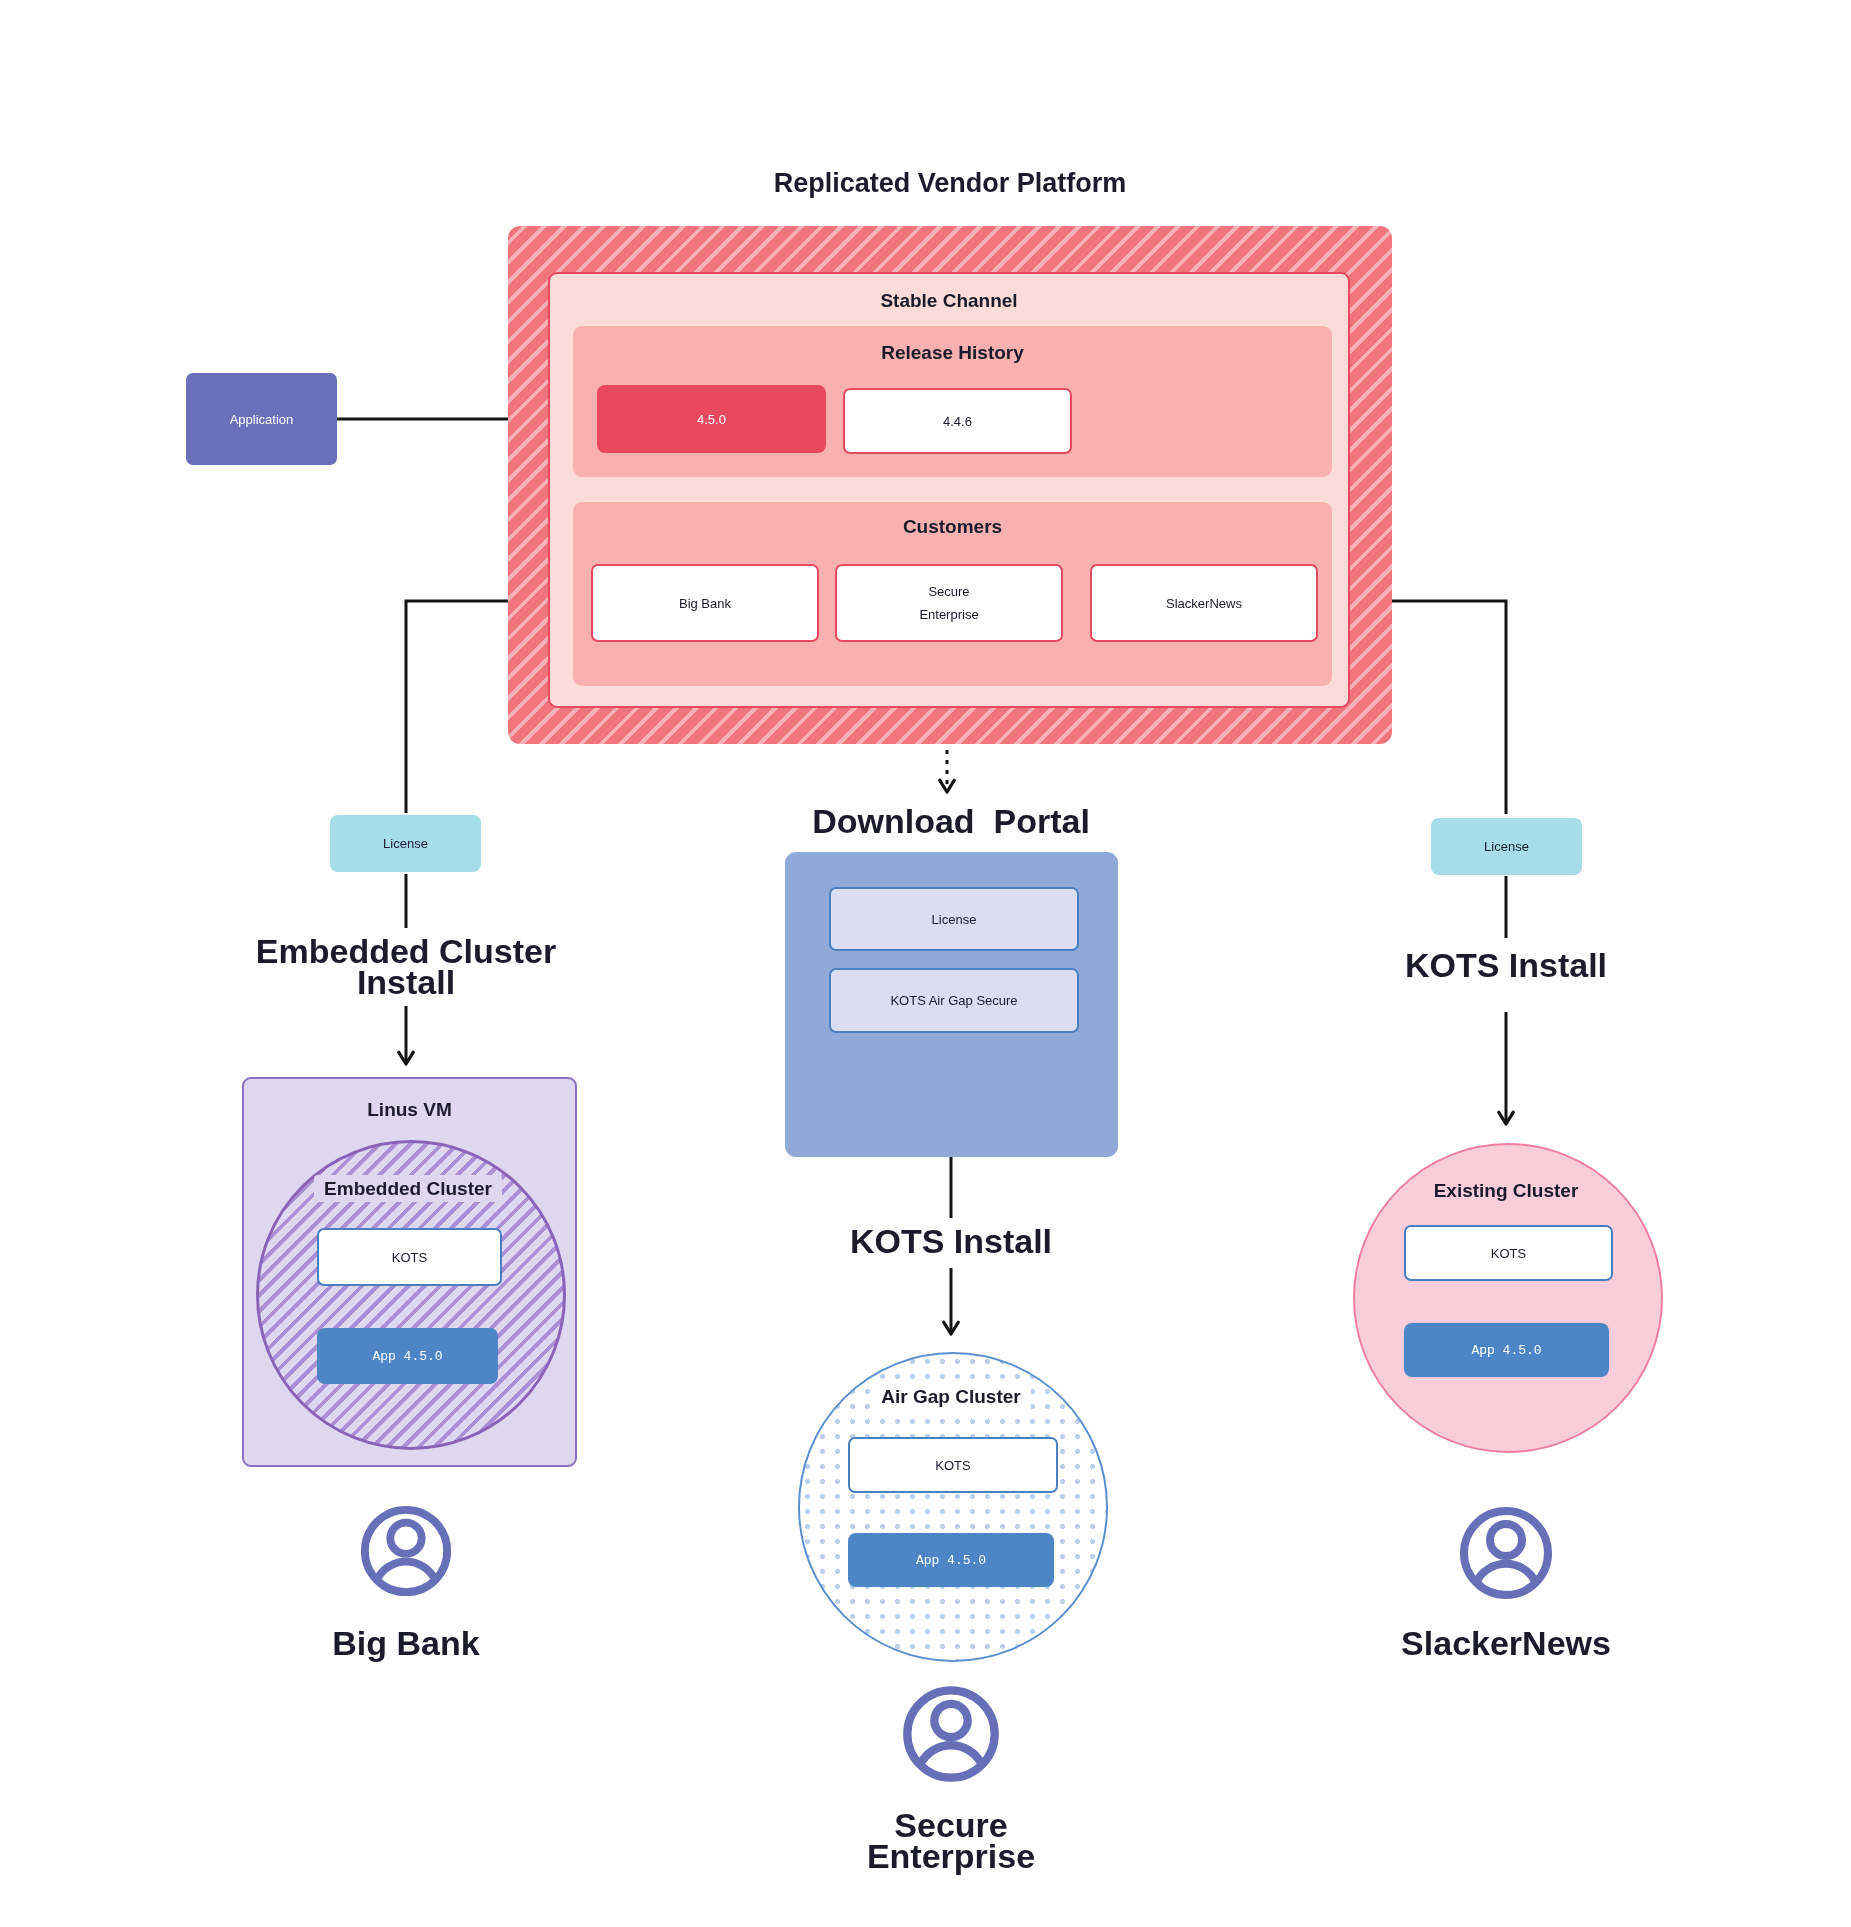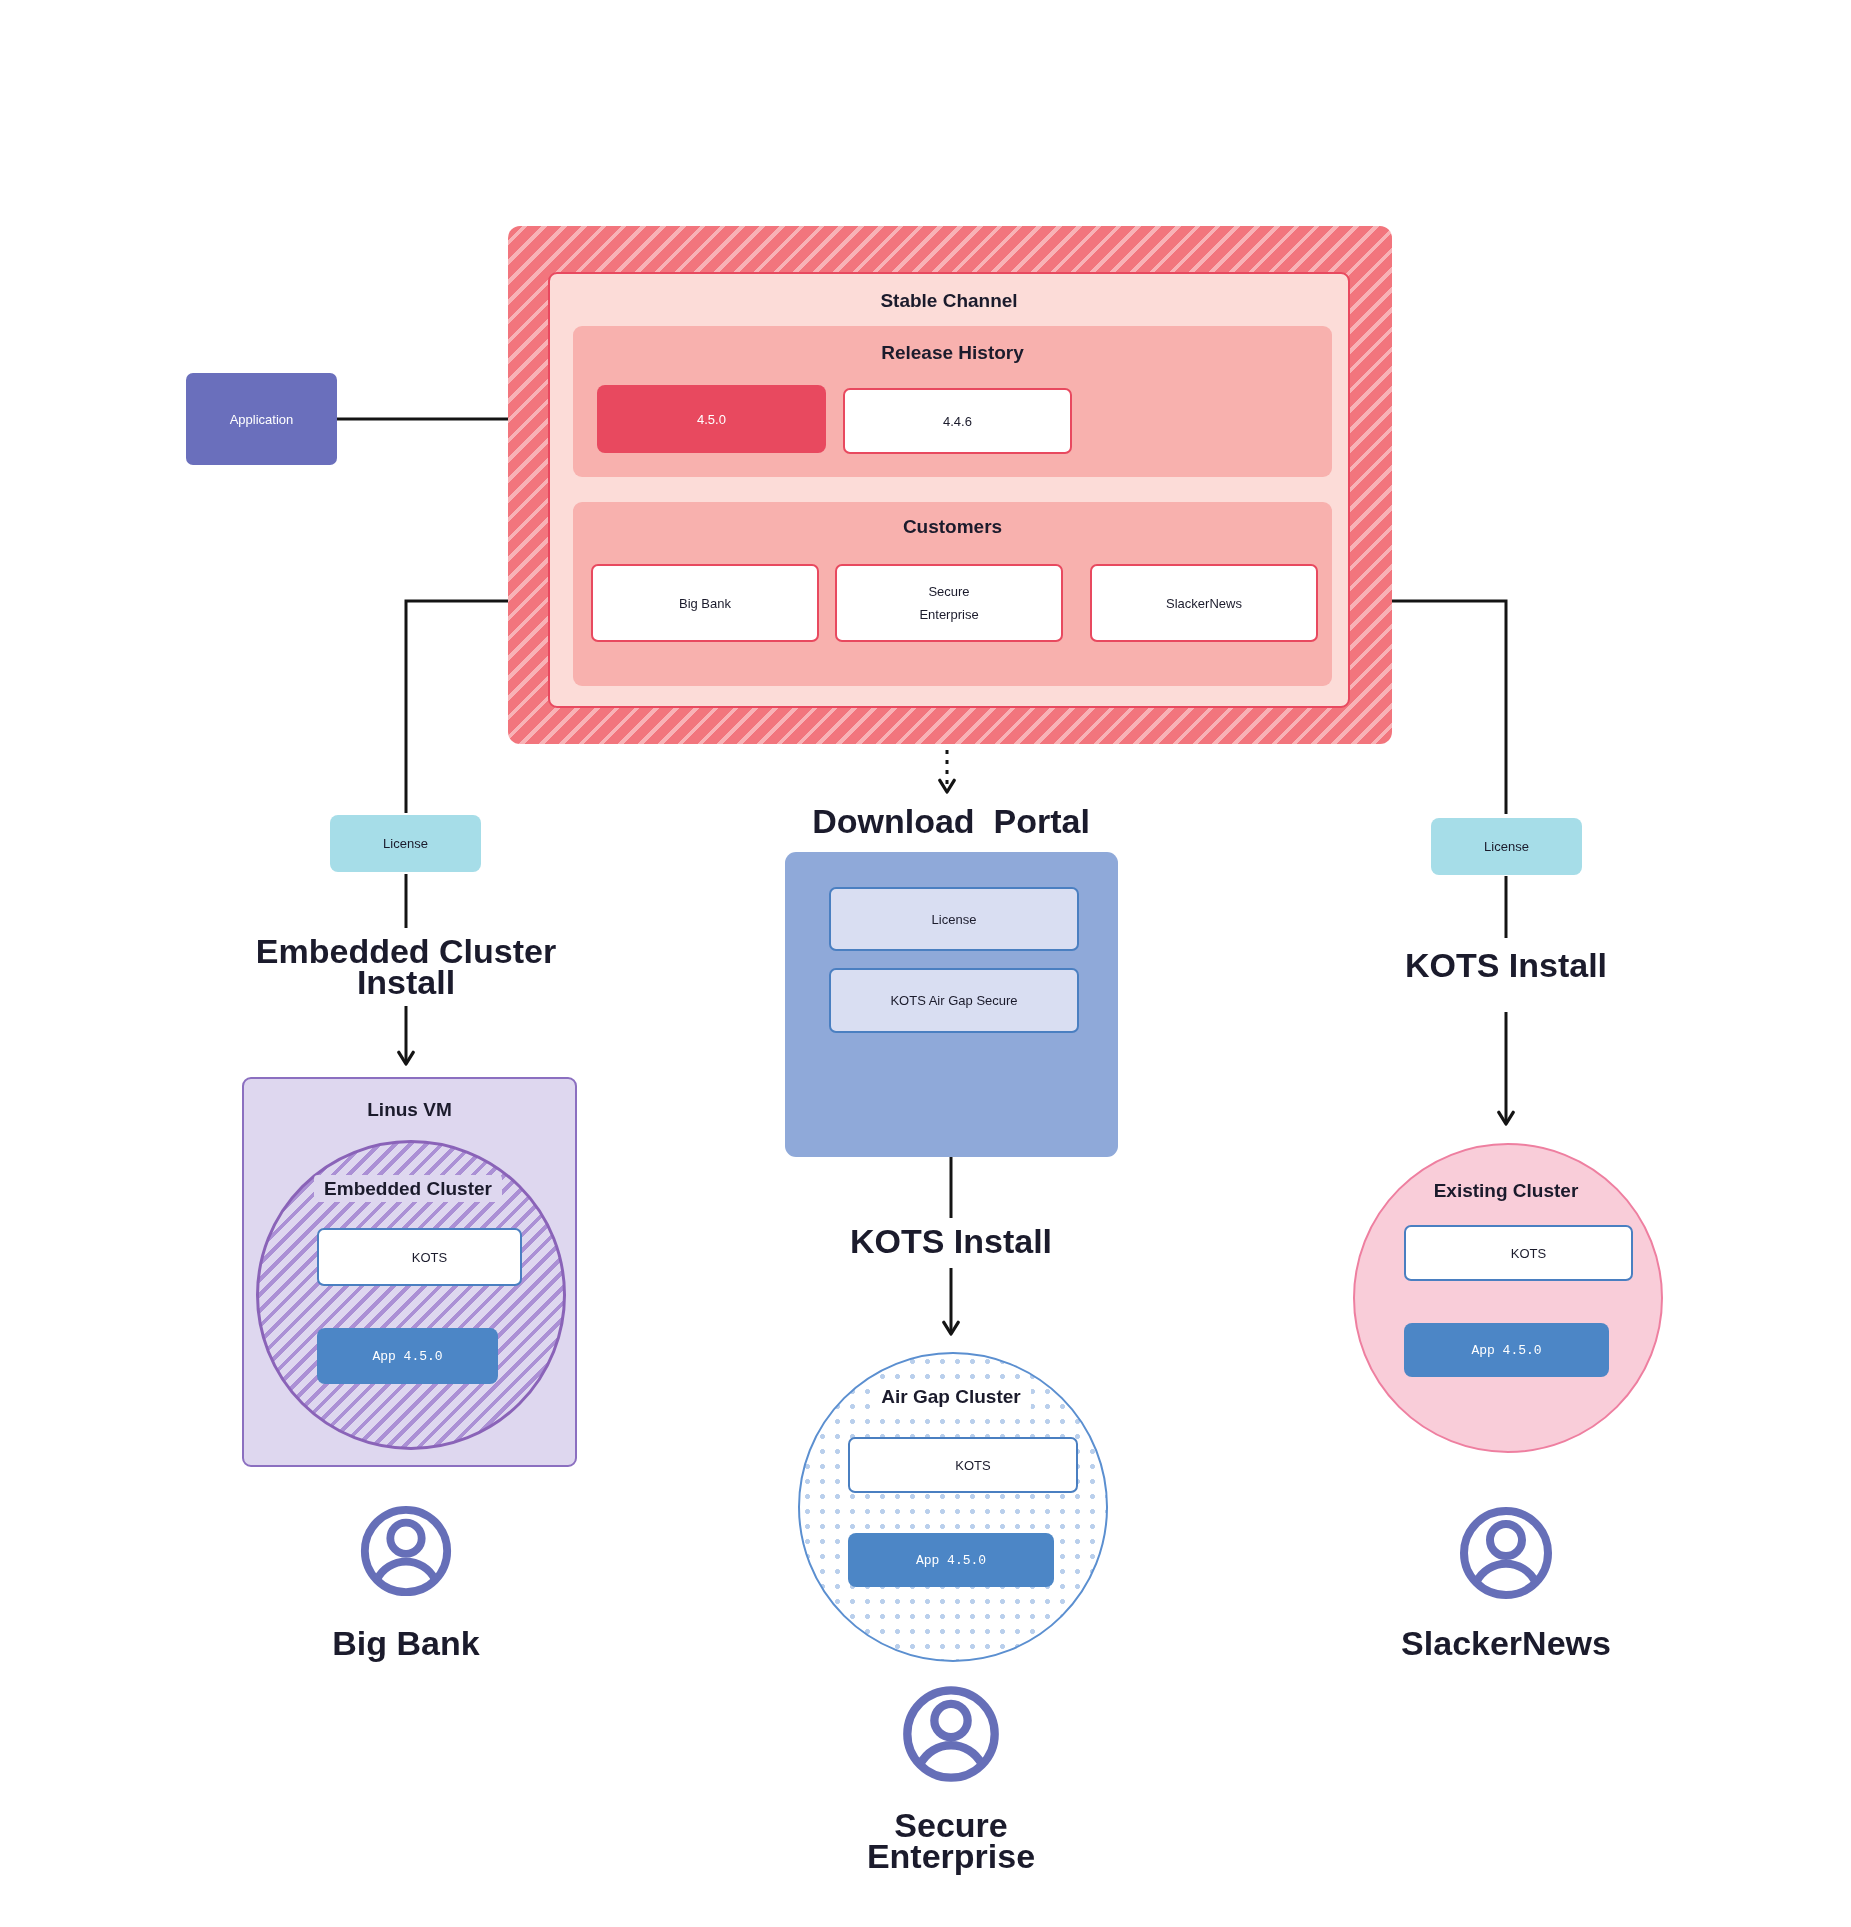--- a/index.html
+++ b/index.html
@@ -21,21 +21,21 @@
     border-radius:12px;
   }
   .stable{background:var(--stable_fill,#fcdcd8);border:2.5px solid var(--red_border,#e8495f);border-radius:9px;}
   .salmon{background:var(--salmon_fill,#f8b1ae);border-radius:9px;}
   .rel-current{background:var(--release_current_fill,#e8495f);border-radius:8px;color:#fff;font-weight:400;}
   .white-red{background:#fff;border:2px solid var(--red_border,#e8495f);border-radius:7px;}
   .app-box{background:var(--app_purple,#6a6fbc);border-radius:7px;color:#fff;}
   .teal-box{background:var(--teal,#a6dde8);border-radius:8px;font-weight:400;}
   .portal{background:var(--portal_blue,#8fa9d9);border-radius:11px;}
   .portal-item{background:var(--portal_item_fill,#d9def2);border:2px solid var(--blue_border,#4a7fc1);border-radius:7px;}
-  .white-blue{background:#fff;border:2px solid var(--blue_border,#4a7fc1);border-radius:7px;padding-left:20px;}
+  .white-blue{background:#fff;border:2px solid var(--blue_border,#4a7fc1);border-radius:7px;}
   .app-blue{background:var(--app_blue,#4c86c6);border-radius:8px;color:#fff;font-family:Liberation Mono, monospace;}
   .vm{background:var(--lavender,#ded7ef);border:2px solid var(--purple_border,#8b6fc0);border-radius:9px;}
   .hatch-circle{
     background:repeating-linear-gradient(135deg,var(--lavender,#ded7ef) 0 7px,var(--purple_hatch,#ab90d5) 7px 11px);
     border:3px solid var(--purple_circle_border,#8a63b8);border-radius:50%;
   }
   .dot-circle{
     background-color:#fff;
     background-image:radial-gradient(var(--dot_blue,#b9cfec) 2.2px,transparent 2.7px);
     background-size:15px 15px;
@@ -68,20 +68,21 @@
     <path d="M1506,876 V938" stroke="#141414" stroke-width="3" fill="none"></path>
     <path d="M1506,1012 V1124" stroke="#141414" stroke-width="3" fill="none" marker-end="url(#arr)"></path>
     <path d="M947,640 V792" stroke="#141414" stroke-width="3" fill="none" stroke-dasharray="4 6" marker-end="url(#arr)"></path>
     <path d="M951,1157 V1218" stroke="#141414" stroke-width="3" fill="none"></path>
     <path d="M951,1268 V1334" stroke="#141414" stroke-width="3" fill="none" marker-end="url(#arr)"></path>
     <path d="M408,1288 V1316" stroke="#141414" stroke-width="3" fill="none" stroke-dasharray="4 6" marker-end="url(#arr)"></path>
     <path d="M951,1493 V1521" stroke="#141414" stroke-width="3" fill="none" stroke-dasharray="4 6" marker-end="url(#arr)"></path>
     <path d="M1506,1281 V1311" stroke="#141414" stroke-width="3" fill="none" stroke-dasharray="4 6" marker-end="url(#arr)"></path>
   </svg>
 
+  <div class="abs diagram-title" style="left:508px;top:168px;width:884px;">Replicated Vendor Platform</div>
 
   <div class="abs outer-red" style="left:508px;top:226px;width:884px;height:518px;"></div>
 
   <div class="abs stable" style="left:548px;top:272px;width:798px;height:432px;">
     <div class="sec-title" style="top:16px;">Stable Channel</div>
   </div>
 
   <div class="abs salmon" style="left:573px;top:326px;width:759px;height:151px;">
     <div class="sec-title" style="top:16px;">Release History</div>
   </div>

